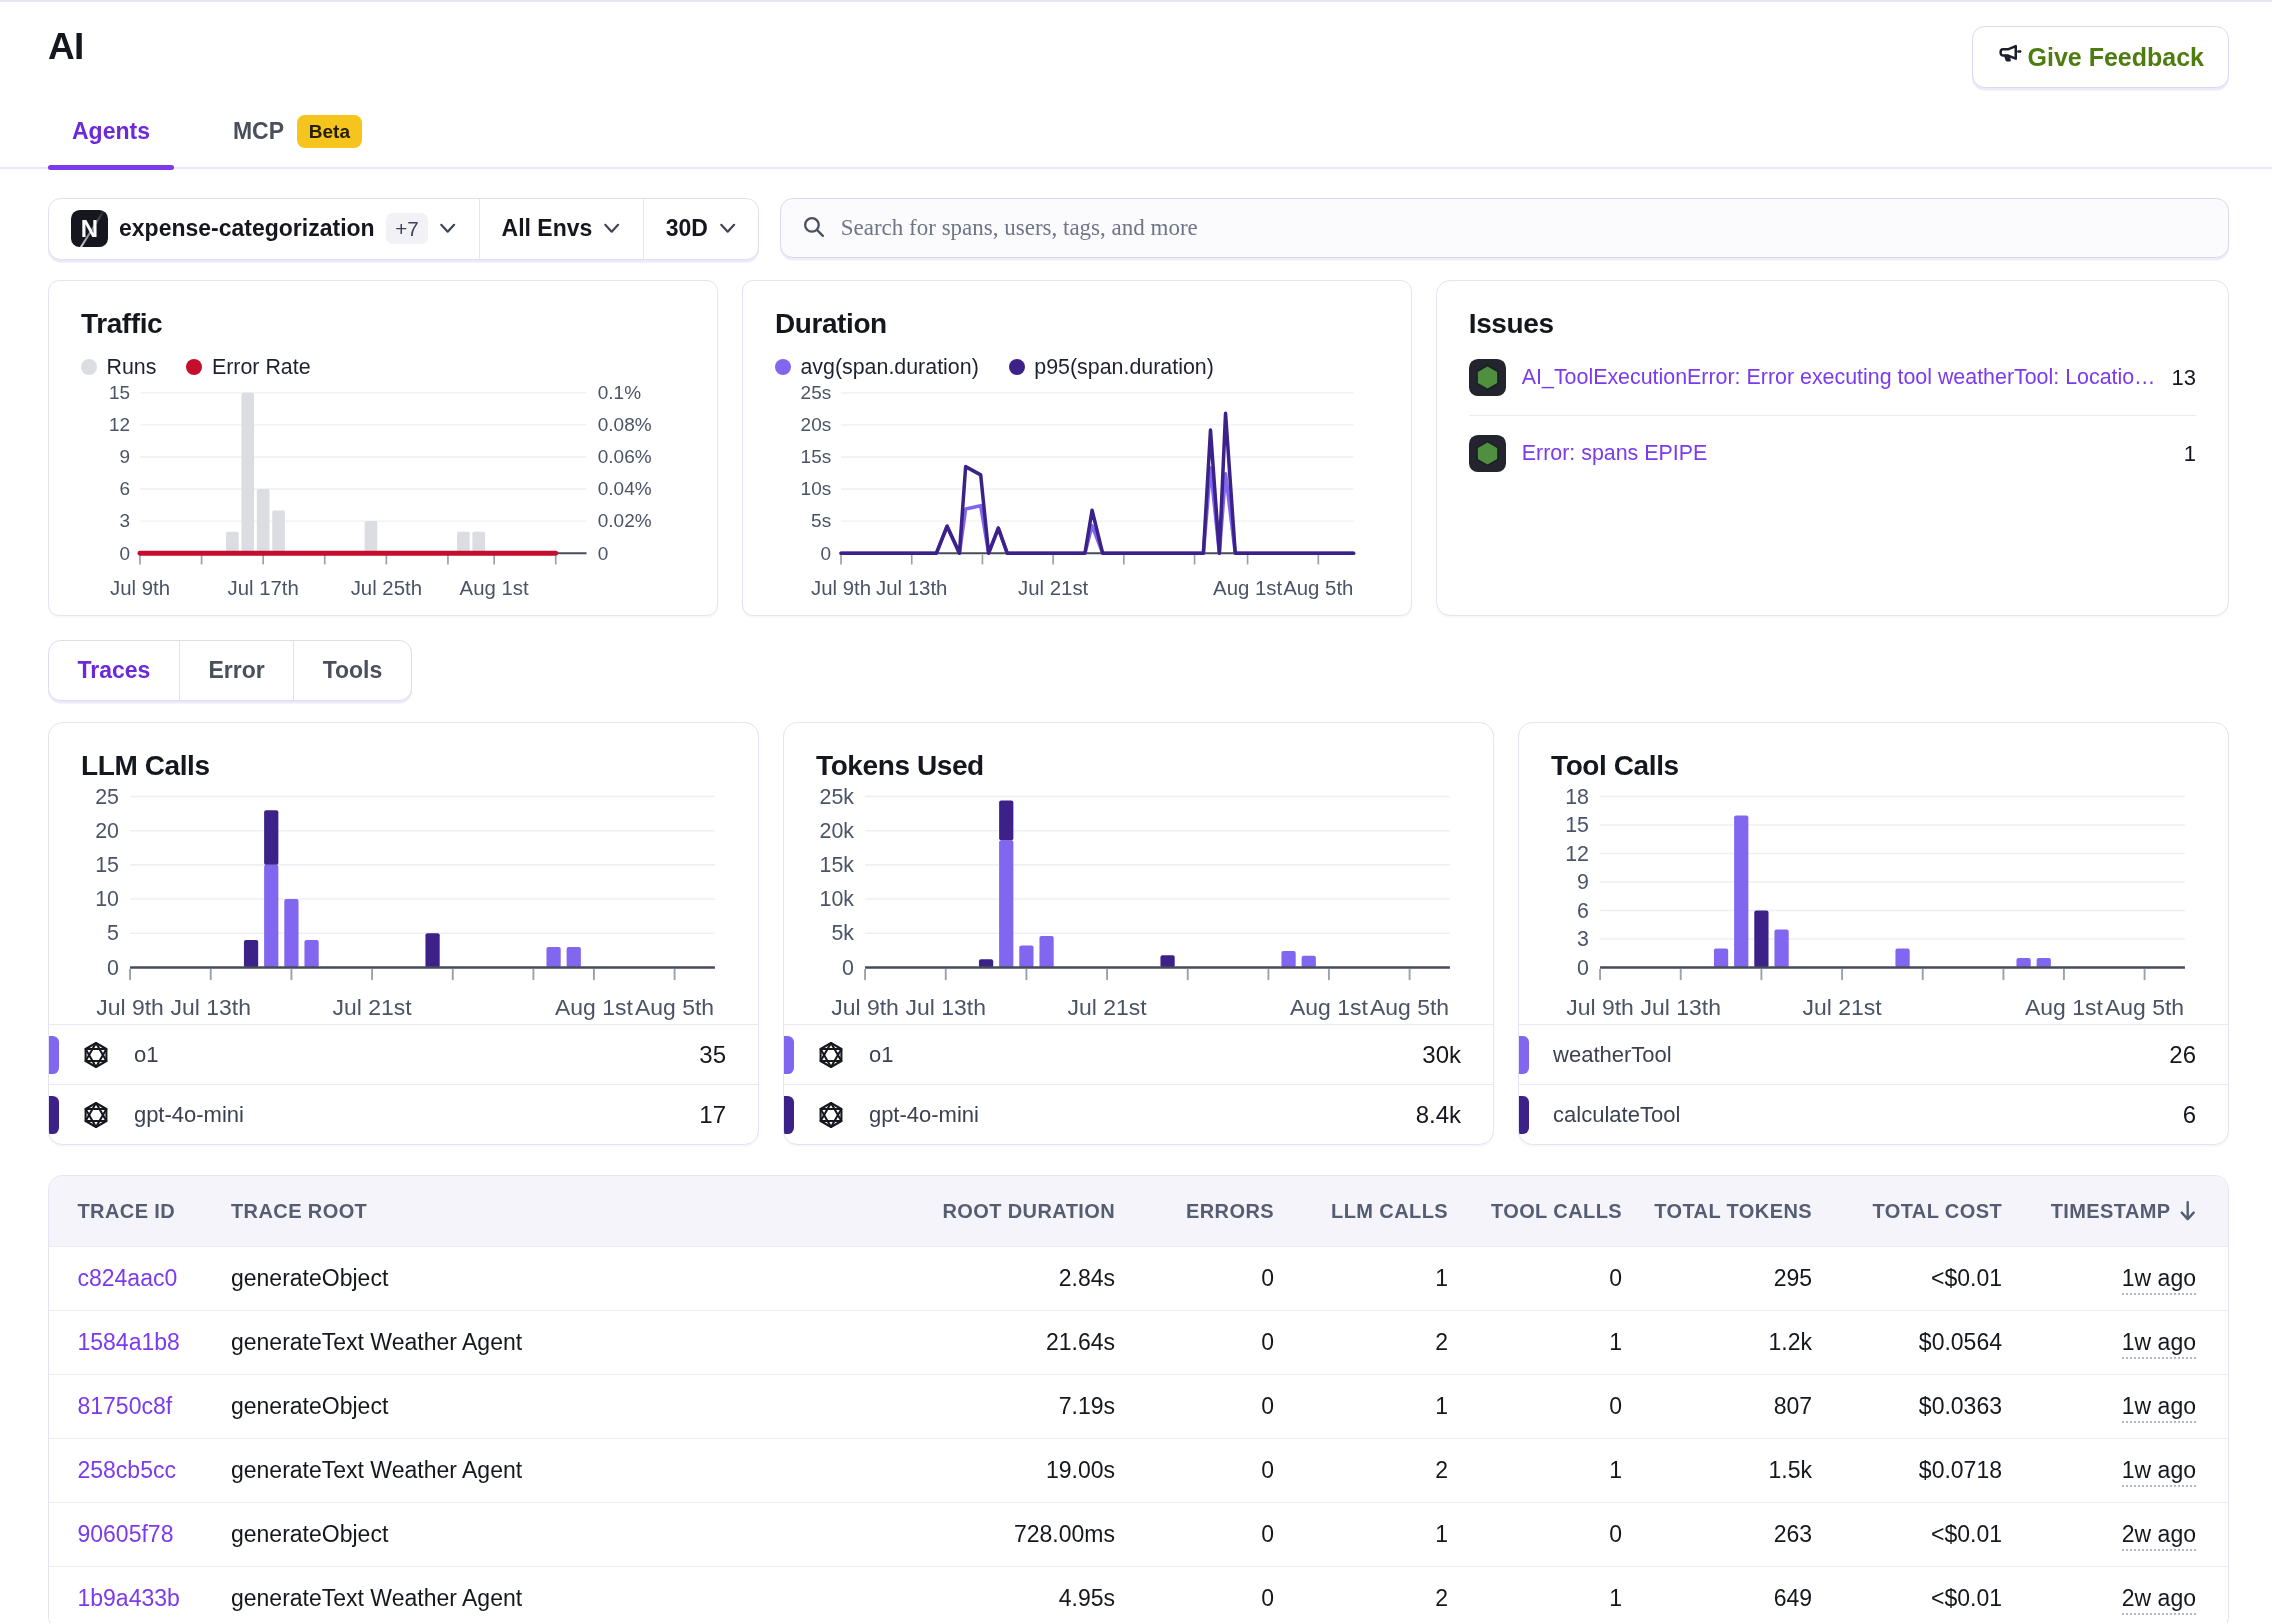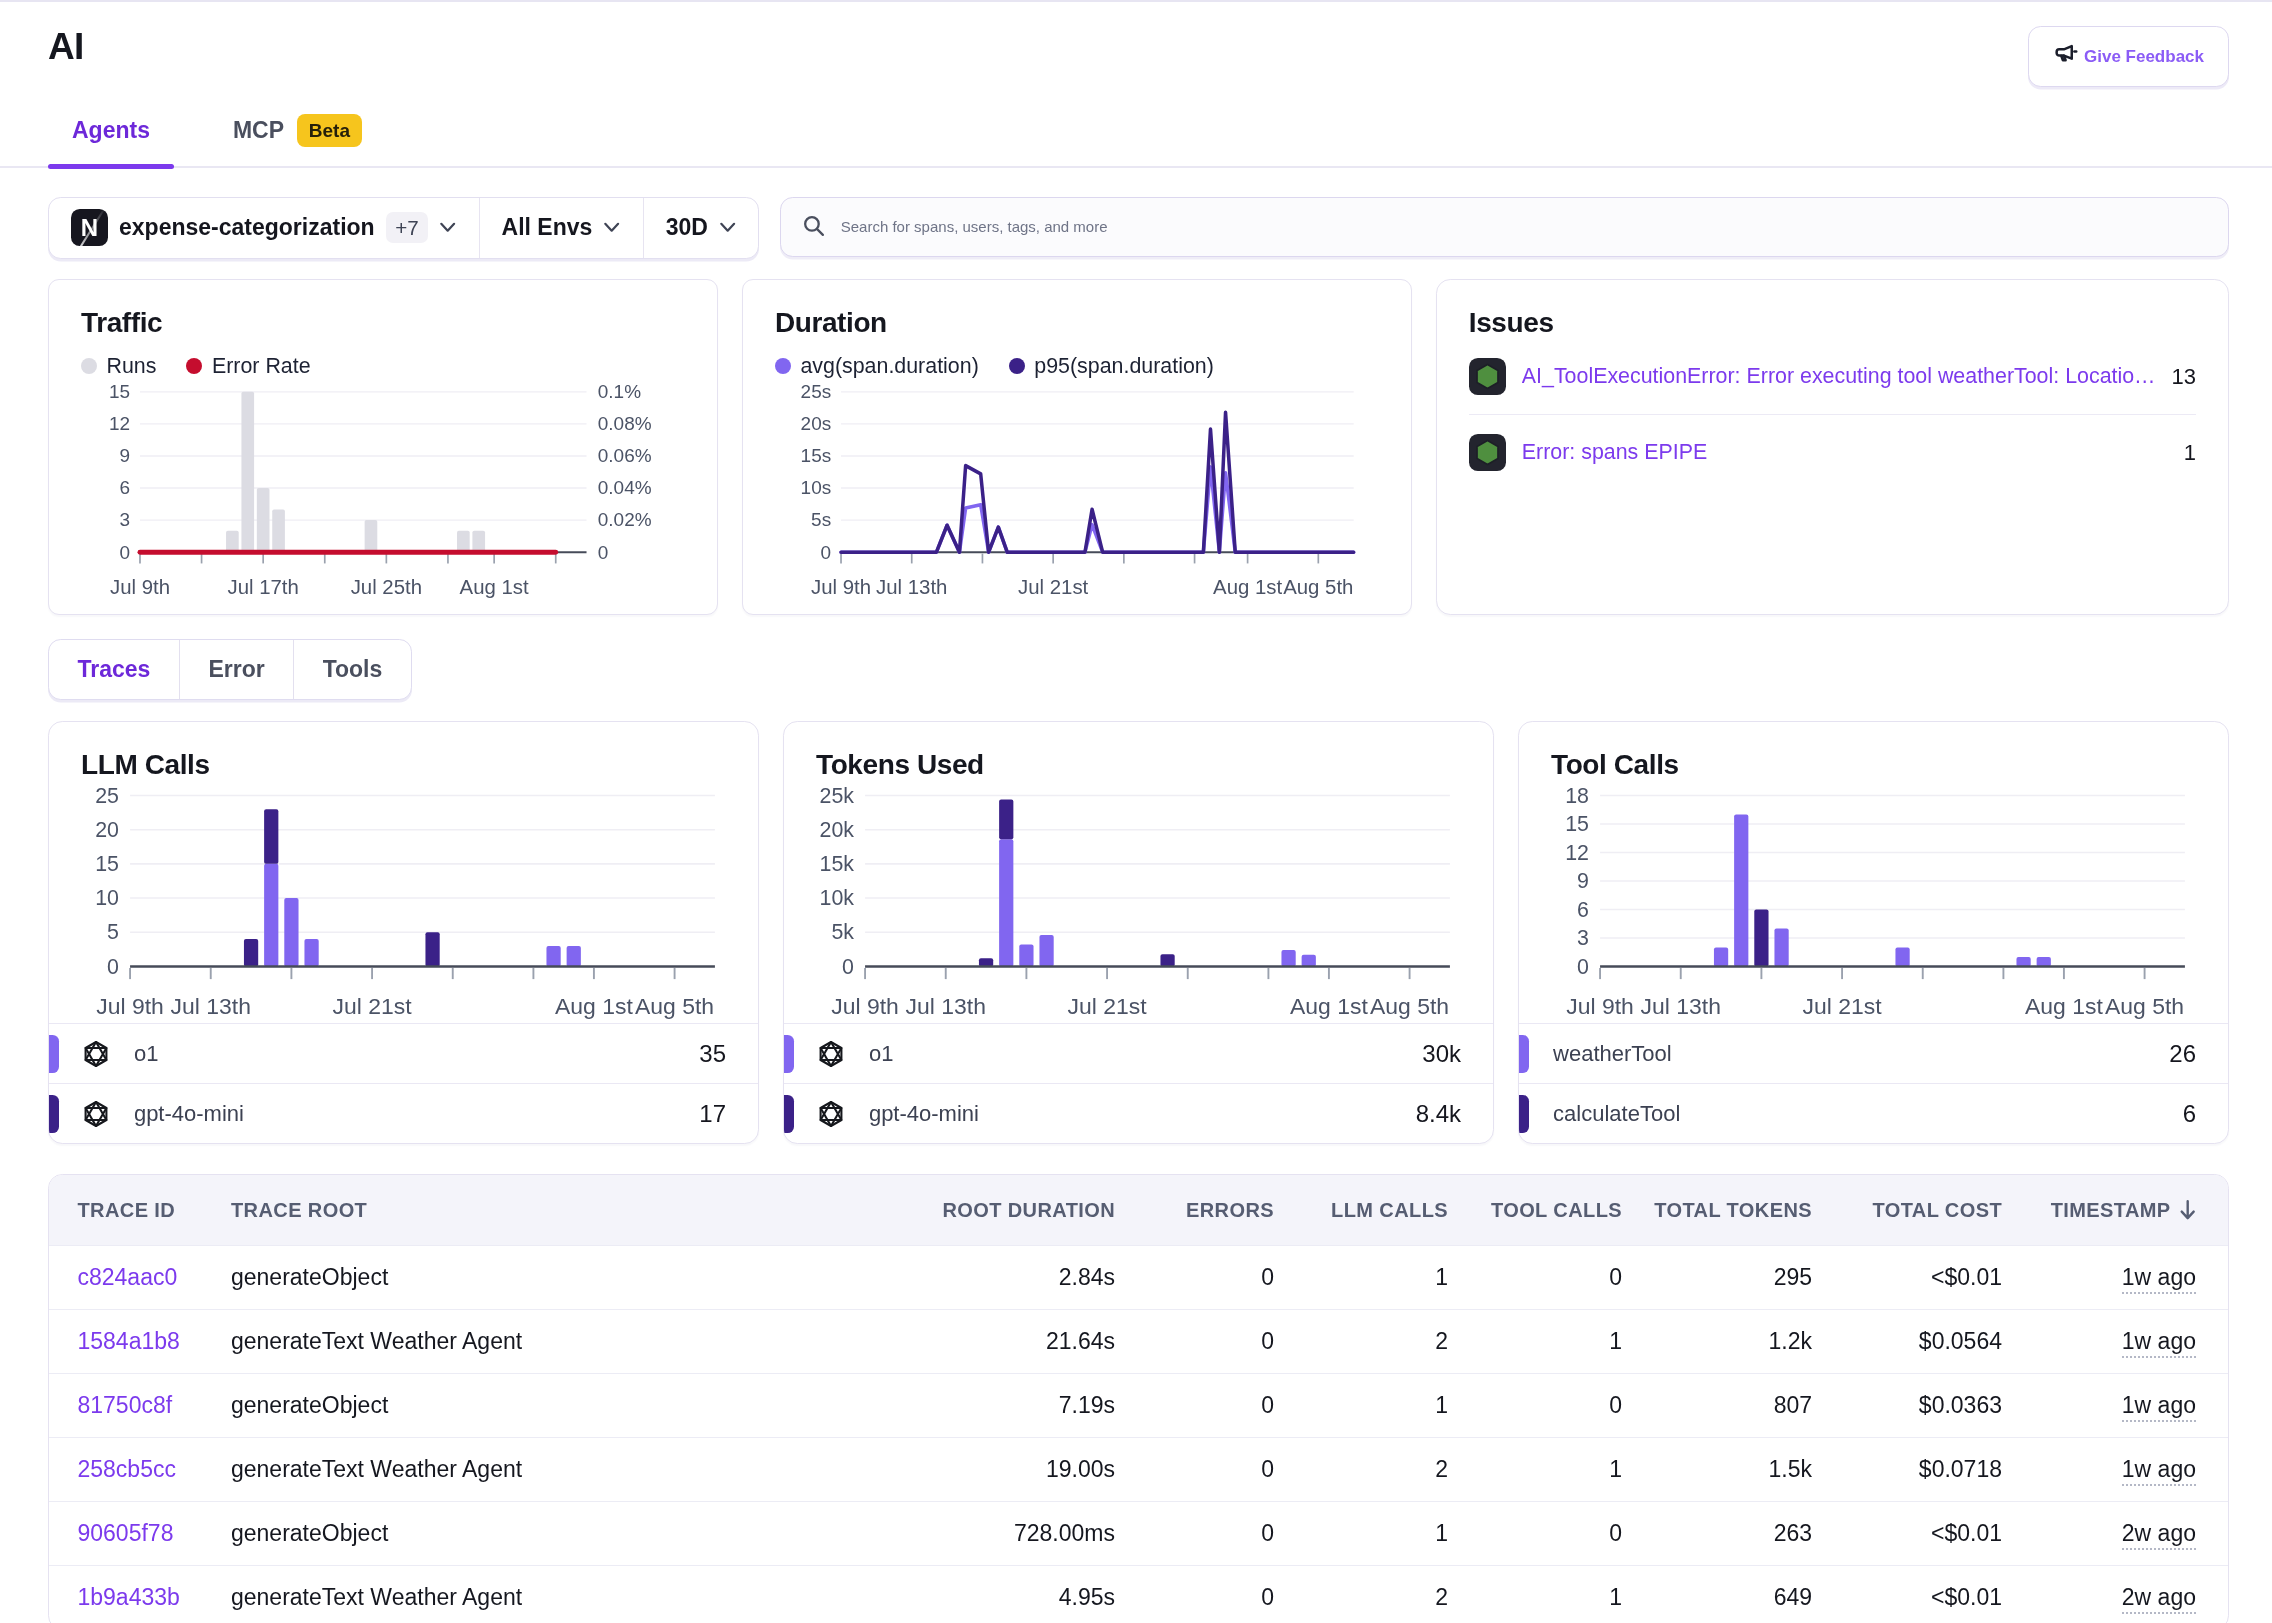--- a/index.html
+++ b/index.html
@@ -6,41 +6,41 @@
   html,body { width:2273px; height:1624px; overflow:hidden; background:#fff;
     font-family:"Liberation Sans", sans-serif; color:#15171f; }
   .top-strip { height:2.4px; background:#e7e5f2; width:100%; }
   .page { padding:0 44px 0 48px; }
 
   
   .hdr { display:flex; align-items:flex-start; margin-top:24px; }
   .page-title { font-size:37px; font-weight:800; letter-spacing:-0.8px; color:#15171f; }
   .spacer { flex:1; }
   .feedback-btn { display:flex; align-items:center; gap:6px; background:#fff;
-    border:1.6px solid #ddd8f0; border-radius:12.7px; padding:14.3px 24px; font-size:17px;
-    font-weight:700; color:#8b5cf6; box-shadow:0 2.4px 0 #edeaf7; cursor:pointer; }
+    border:1.6px solid #ddd8f0; border-radius:12.7px; padding:14.3px 24px; font-size:25px;
+    font-weight:700; color:#4d7c0f; box-shadow:0 2.4px 0 #edeaf7; cursor:pointer; }
 
   
   .tabs-wrap { margin-top:27px; border-bottom:2.4px solid #e9e7f3; width:2273px; margin-left:-48px; padding-left:48px; display:flex; gap:35px; }
   .tab { font-size:23px; font-weight:700; padding:0 24px 19px 24px; display:flex; align-items:center; gap:12.7px; cursor:pointer; color:#4a4f5e; position:relative; }
   .tab.active { color:#6d28d9; }
   .tab.active::after { content:""; position:absolute; left:0; right:0; bottom:-2.4px; height:4.8px; background:#7c3aed; border-radius:3.2px; }
   .beta-badge { background:#f6c51d; color:#26200a; font-size:19px; font-weight:700; padding:5.6px 12px; border-radius:8px; }
 
   
   .filters { display:flex; gap:20.6px; margin-top:28.5px; }
   .select-group { display:inline-flex; align-items:stretch; border:1.6px solid #e2dff0; border-radius:12.7px; background:#fff; box-shadow:0 2.4px 0 #eceaf6; }
   .seg { display:flex; align-items:center; gap:11px; padding:0 22px; height:60px; font-size:23px; font-weight:700; color:#15161e; cursor:pointer; }
   .seg + .seg { border-left:1.6px solid #e7e4f1; }
   .n-logo { width:37px; height:37px; border-radius:8.7px; background:#16161f; color:#fff; display:flex; align-items:center; justify-content:center; font-size:24px; font-weight:700; position:relative; overflow:hidden; }
   .n-logo::after { content:""; position:absolute; width:2.4px; height:46px; background:linear-gradient(#ffffff00,#ffffffcc); transform:rotate(32deg); left:20.6px; top:-4.8px; }
   .chip { background:#f2f1f6; color:#3f4455; border-radius:7.1px; font-size:20.6px; font-weight:500; padding:3.2px 9.5px; }
   .chev { width:17.4px; height:11px; }
   .search-box { flex:1; display:flex; align-items:center; gap:14.3px; height:60px; border:1.6px solid #dcd7ef; border-radius:12.7px; background:#fbfbfd; padding:0 20.6px; box-shadow:0 2.4px 0 #efedf7; }
-  .search-box input { border:none; outline:none; background:transparent; font-size:15px; color:#30333f; width:100%; font-family:Liberation Sans, sans-serif; }
+  .search-box input { border:none; outline:none; background:transparent; font-size:23px; color:#30333f; width:100%; font-family:Liberation Serif, serif; }
   .search-box input::placeholder { color:#6f7487; }
 
   
   .cards-row { display:grid; grid-template-columns:1fr 1fr 1fr; gap:24px; margin-top:20.6px; }
   .card { background:#fff; border:1.6px solid #e5e2f1; border-radius:14.3px; box-shadow:0 1.6px 1.6px rgba(40,35,80,.03); }
   .chart-card { height:336px; padding:27px 32px 11px 32px; display:flex; flex-direction:column;border-radius:11px; }
   .card-title { font-size:28px; font-weight:800; letter-spacing:-0.4px; color:#15171f; }
   .legend-row { display:flex; gap:30px; margin:14.3px 0 3.2px 0; }
   .legend-item { display:flex; align-items:center; gap:9.5px; font-size:21.4px; color:#1d2233; }
   .dot { width:16px; height:16px; border-radius:50%; }

